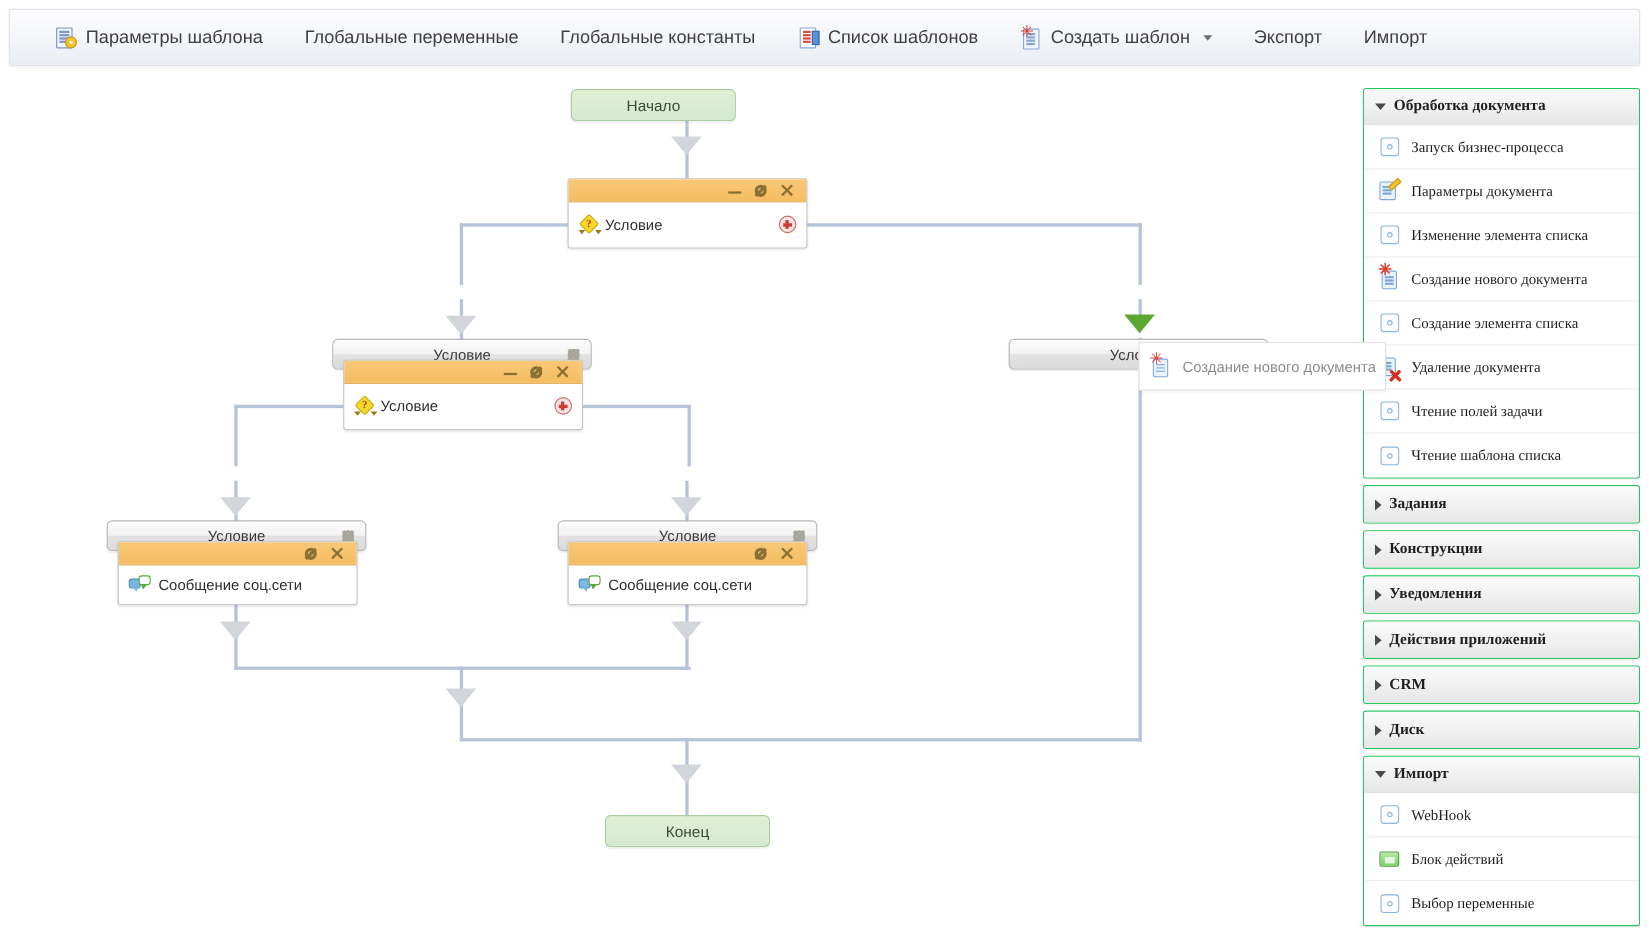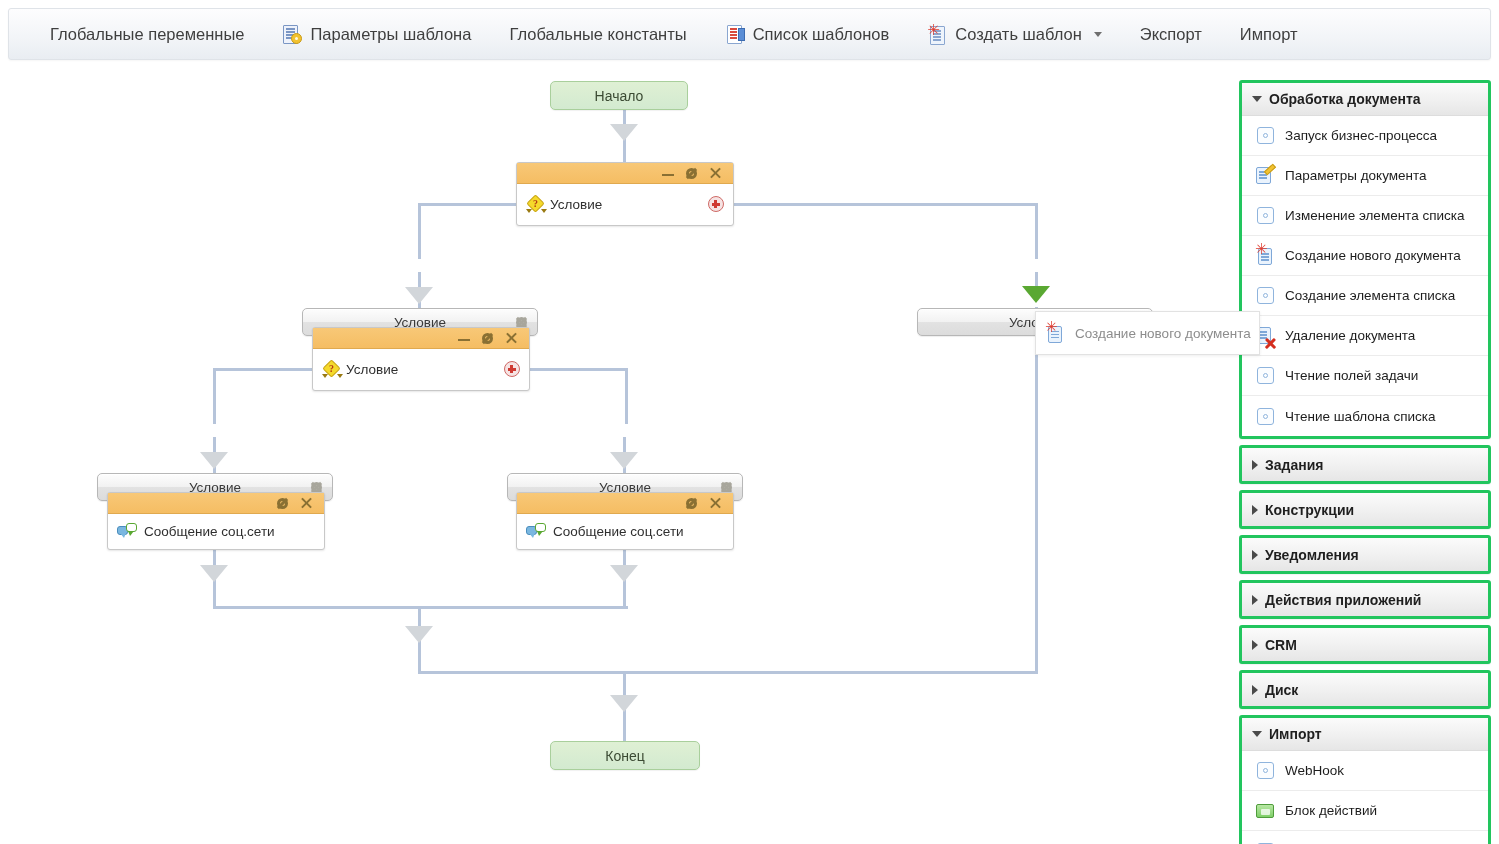--- a/index.html
+++ b/index.html
@@ -168,23 +168,24 @@
     font-size:13.5px;color:#8d8d8d;white-space:nowrap;
     box-shadow:0 1px 3px rgba(0,0,0,.07);z-index:40;
   }
 
   
   .sidebar{
     position:absolute;left:1239px;top:80px;width:252px;height:764px;
     overflow:hidden;
   }
   .sec{
-    margin-bottom:6px;border:3px solid #22c55e;border-radius:3px;
+    margin-bottom:6px;border:1px solid #22c55e;border-radius:3px;
     background:#ffffff;overflow:hidden;
     box-shadow:0 1px 1px rgba(0,0,0,.05);
+    font-family:Liberation Serif, serif;
   }
   .sec-hd{
     height:33px;box-sizing:border-box;
     background:linear-gradient(to bottom,#fbfbfb 0%,#f0f0f0 55%,#e6e6e6 100%);
     border-bottom:1px solid #d8d8d8;
     display:flex;align-items:center;padding-left:10px;gap:7px;
     font-size:14px;font-weight:bold;color:#1f1f1f;cursor:pointer;
   }
   .sec.open .sec-hd{border-bottom:1px solid #dddddd;}
   .sec.closed{border-radius:3px;}
@@ -221,30 +222,30 @@
   .ic-folder:after{content:"";position:absolute;left:4px;top:4px;width:9px;height:6px;background:#ffffff;opacity:.75;border-radius:1px;}
 </style>
 </head>
 <body>
 
 <div id="root">
 
   <div class="toolbar">
     <div class="toolbar-inner" id="toolbar-inner">
         <div class="tb-item">
-          <span>Глобальные переменные</span>
-        </div>
-        <div class="tb-item">
           <span class="tbico ico-doc-gear">
             <span class="pg"></span>
             <span class="gr"></span>
           </span>
           <span>Параметры шаблона</span>
         </div>
         <div class="tb-item">
+          <span>Глобальные переменные</span>
+        </div>
+        <div class="tb-item">
           <span>Глобальные константы</span>
         </div>
         <div class="tb-item">
           <span class="tbico ico-doclist">
             <span class="pg"></span>
             <span class="bl"></span>
           </span>
           <span>Список шаблонов</span>
         </div>
         <div class="tb-item">
@@ -315,21 +316,21 @@
     <div class="ln lnv" style="left:418px;top:544px;height:68px;"></div>
     <div class="arrow" style="left:405px;top:564px;">
         <div class="inner"></div>
       </div>
 
     <div class="ln lnv" style="left:623px;top:609px;height:80px;"></div>
     <div class="arrow" style="left:610px;top:633px;">
         <div class="inner"></div>
       </div>
 
-    <div class="term" style="left:550px;top:19px;width:138px;">
+    <div class="term" style="left:519px;top:19px;width:150px;">
       <span>Начало</span>
     </div>
 
     <div class="abox" style="left:516px;top:100px;width:218px;height:64px;">
       <div class="hdr">
         <span class="hbtn h-min"></span>
         <span class="hbtn h-gear">
             <i></i>
           </span>
         <span class="hbtn h-close"></span>

